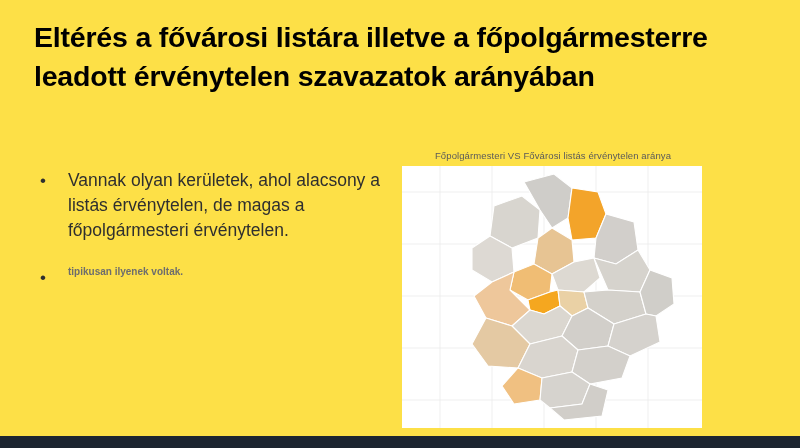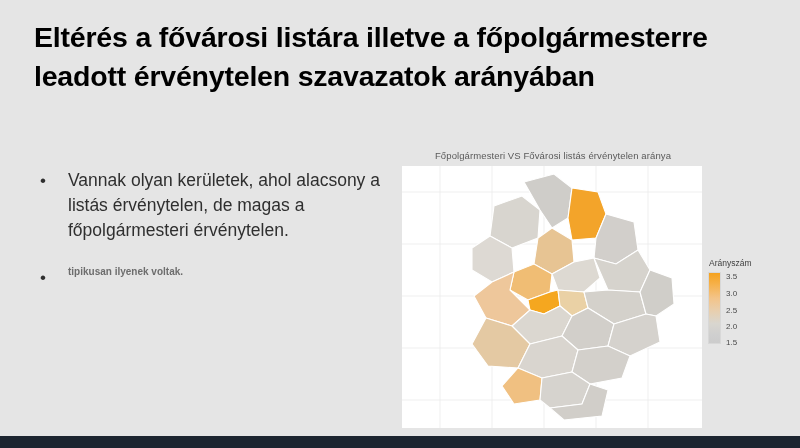--- a/index.html
+++ b/index.html
@@ -12,21 +12,21 @@
     height: 448px;
     overflow: hidden;
     font-family: "Liberation Sans", sans-serif;
     position: relative;
   }
   .slide {
     position: absolute;
     left: 0; top: 0;
     width: 800px;
     height: 448px;
-    background: #e5e5e5;
+    background: #fde047;
     overflow: hidden;
   }
   .title {
     position: absolute;
     left: 34px;
     top: 18px;
     width: 730px;
     font-size: 28.5px;
     font-weight: bold;
     line-height: 1.36;
@@ -217,31 +217,18 @@
           <polygon class="district" points="84,152 110,160 128,178 116,202 86,200 70,178" fill="#e4c9a3"></polygon>
           <polygon class="district" points="128,178 160,170 176,184 170,206 140,212 116,202" fill="#d9d5cf"></polygon>
           <polygon class="district" points="176,184 206,180 228,190 220,212 188,218 170,206" fill="#d3d0cb"></polygon>
           <polygon class="district" points="116,202 140,212 138,234 112,238 100,220" fill="#f0c081"></polygon>
           <polygon class="district" points="140,212 170,206 188,218 180,238 148,242 138,234" fill="#d6d3ce"></polygon>
           <polygon class="district" points="148,242 180,238 188,218 206,224 200,250 162,254" fill="#d1cec9"></polygon>
         </g>
       </svg>
     </div>
 
-    <div class="legend">
-      <div class="legend-title">Arányszám</div>
-      <div class="legend-body">
-        <div class="legend-bar"></div>
-        <div class="legend-ticks">
-          <span style="top:4px">3.5</span>
-          <span style="top:21px">3.0</span>
-          <span style="top:38px">2.5</span>
-          <span style="top:54px">2.0</span>
-          <span style="top:70px">1.5</span>
-        </div>
-      </div>
-    </div>
 
   </div>
 
   <div class="bottombar"></div>
 
 </div>
 
 </body></html>

